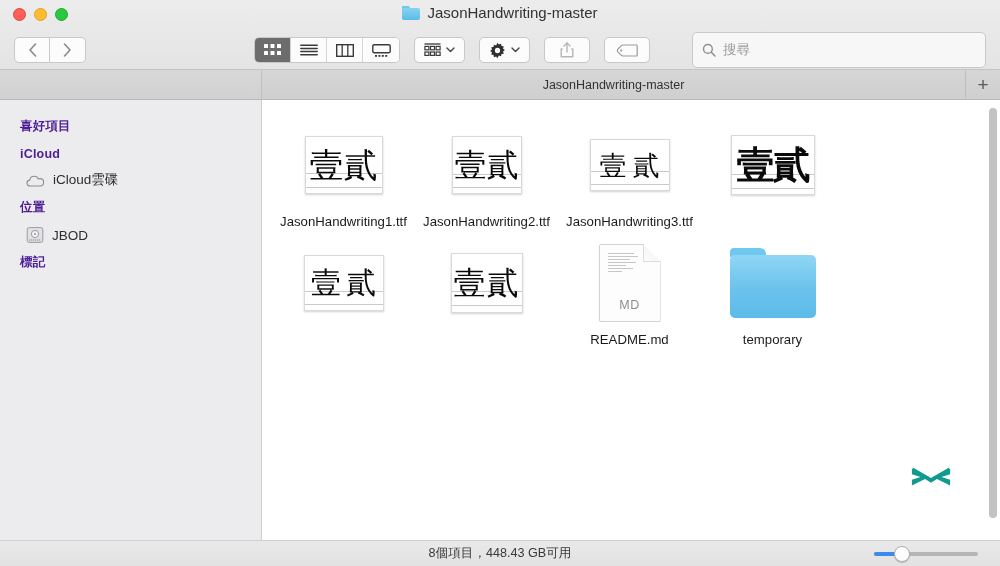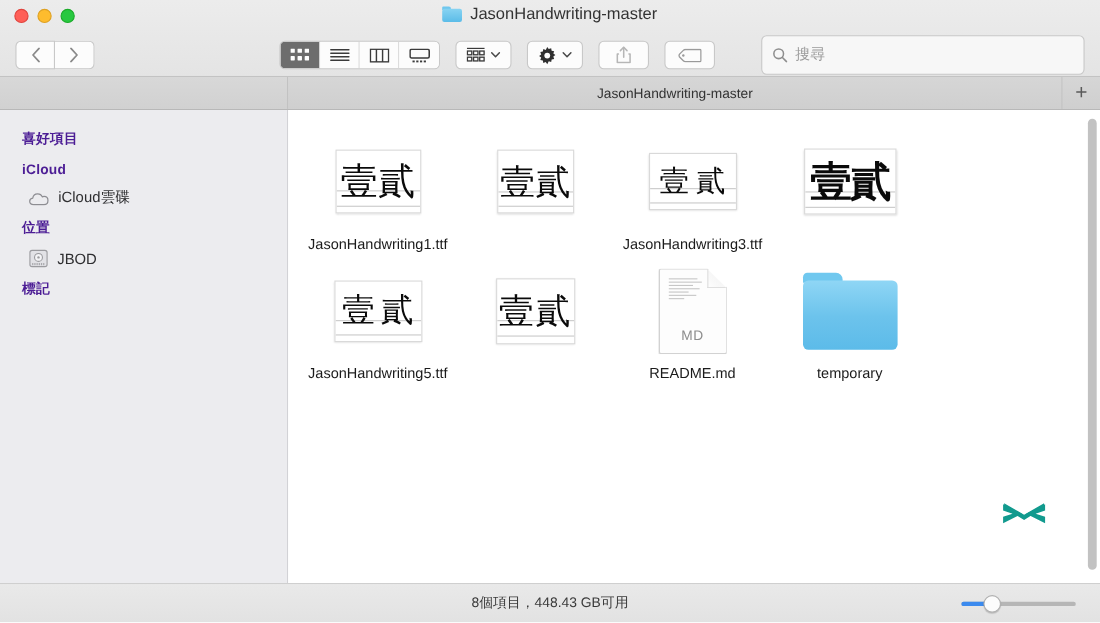--- a/index.html
+++ b/index.html
@@ -265,21 +265,21 @@
     width: 8px;
   }
   .vscroll .thumb2 {
     position: absolute; top: 2px; left: 0;
     width: 8px; height: 410px;
     background: #c2c2c2; border-radius: 4px;
   }
 
   
   .statusbar {
-    height: 36px; flex: none;
+    height: 26px; flex: none;
     background: linear-gradient(180deg,#e9e9e9,#e2e2e2);
     border-top: 1px solid #cfcfcf;
     display: flex; align-items: center;
     position: relative;
     padding-left: 32px;
   }
   .status-text {
     position: absolute; left: 0; right: 0; text-align: center;
     font-size: 12.6px; color: #3a3a3a;
   }
@@ -496,20 +496,21 @@
         </div>
 
         <div class="item">
           <div class="thumb">
             <div class="fonticon" style="width:70px;height:58px;">
               <div class="rule" style="top:37px;"></div>
               <div class="rule" style="top:50px;"></div>
               <div class="glyphs" style="font-size:32px;letter-spacing:0;">壹貳</div>
             </div>
           </div>
+          <div class="label">JasonHandwriting2.ttf</div>
         </div>
 
         <div class="item">
           <div class="thumb">
             <div class="fonticon" style="width:80px;height:52px;">
               <div class="rule" style="top:31px;"></div>
               <div class="rule" style="top:44px;"></div>
               <div class="glyphs" style="font-size:27px;letter-spacing:6px;padding-left:6px;">壹貳</div>
             </div>
           </div>
@@ -527,21 +528,20 @@
         </div>
 
         <div class="item">
           <div class="thumb">
             <div class="fonticon" style="width:80px;height:56px;">
               <div class="rule" style="top:35px;"></div>
               <div class="rule" style="top:48px;"></div>
               <div class="glyphs" style="font-size:30px;letter-spacing:5px;padding-left:5px;">壹貳</div>
             </div>
           </div>
-          <div class="label">JasonHandwriting5.ttf</div>
         </div>
 
         <div class="item">
           <div class="thumb">
             <div class="fonticon" style="width:72px;height:60px;">
               <div class="rule" style="top:37px;"></div>
               <div class="rule" style="top:51px;"></div>
               <div class="glyphs" style="font-size:32px;letter-spacing:1px;">壹貳</div>
             </div>
           </div>

